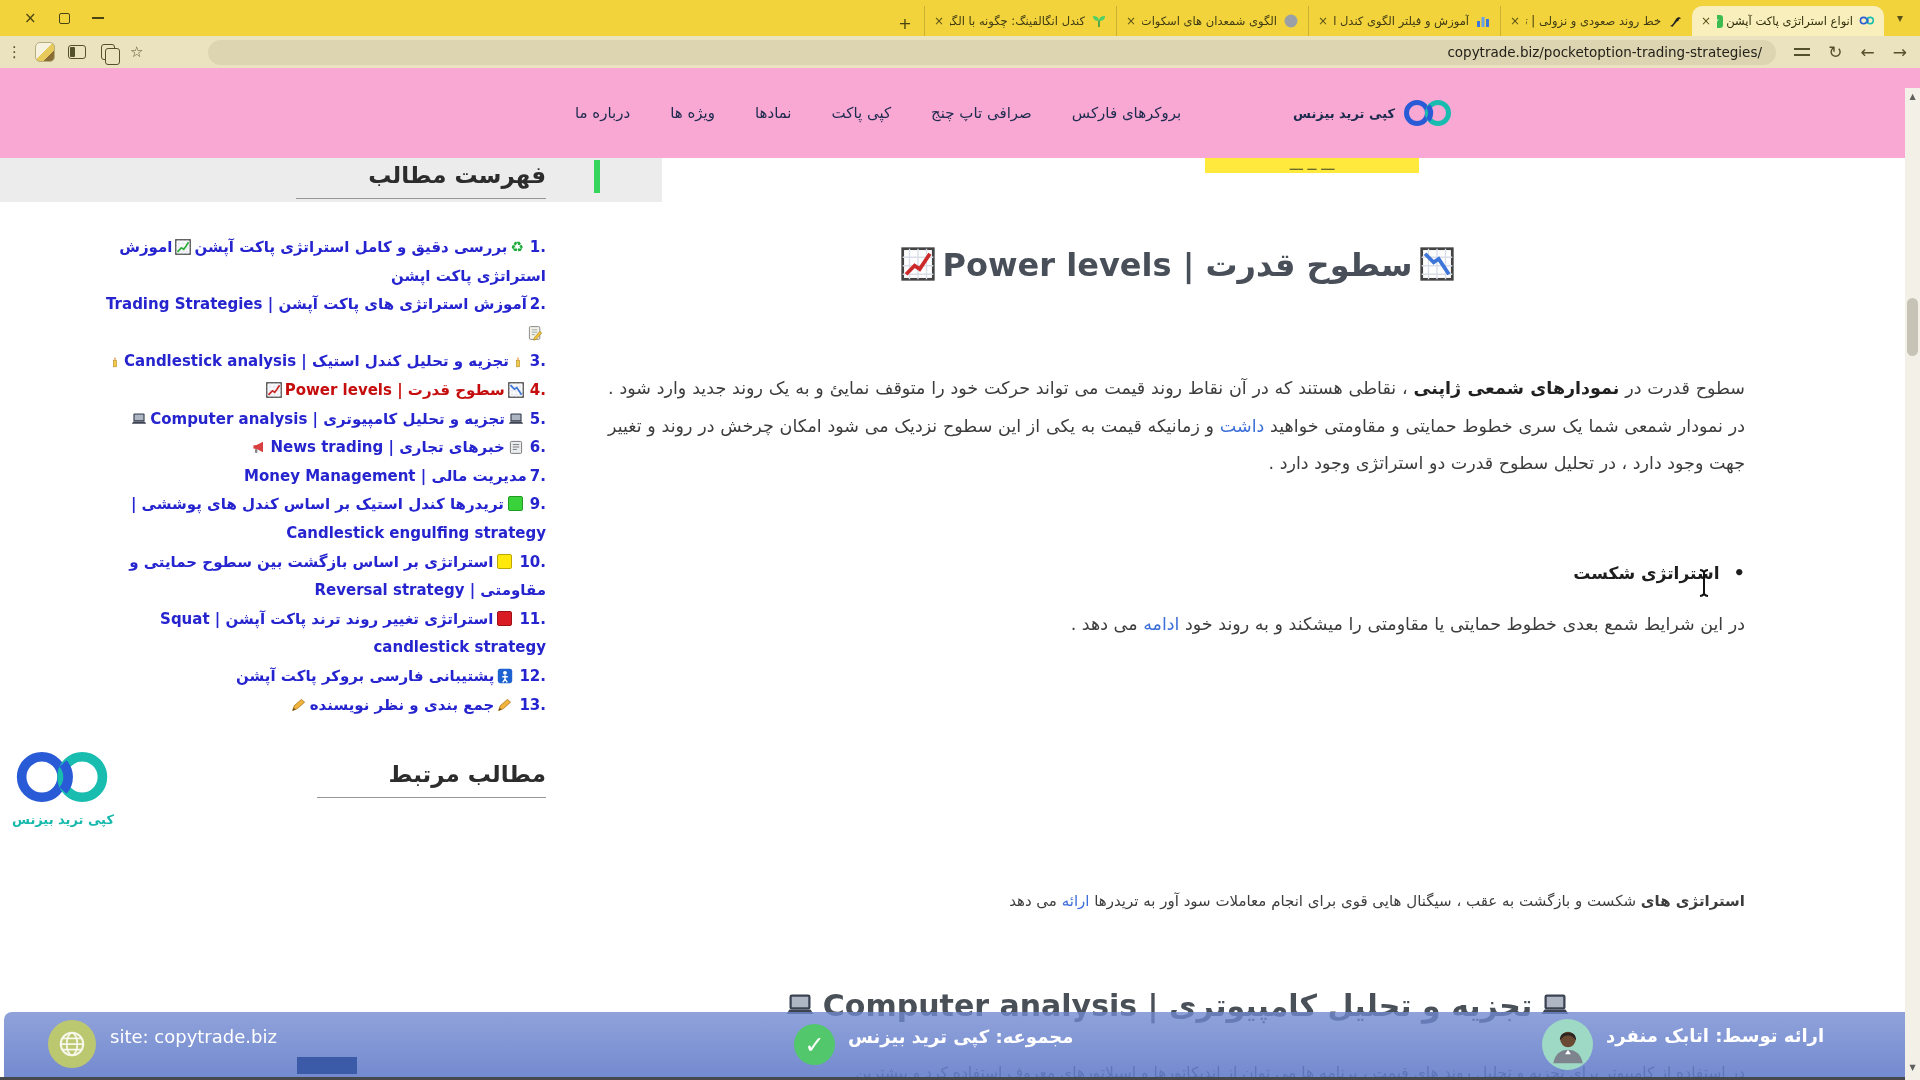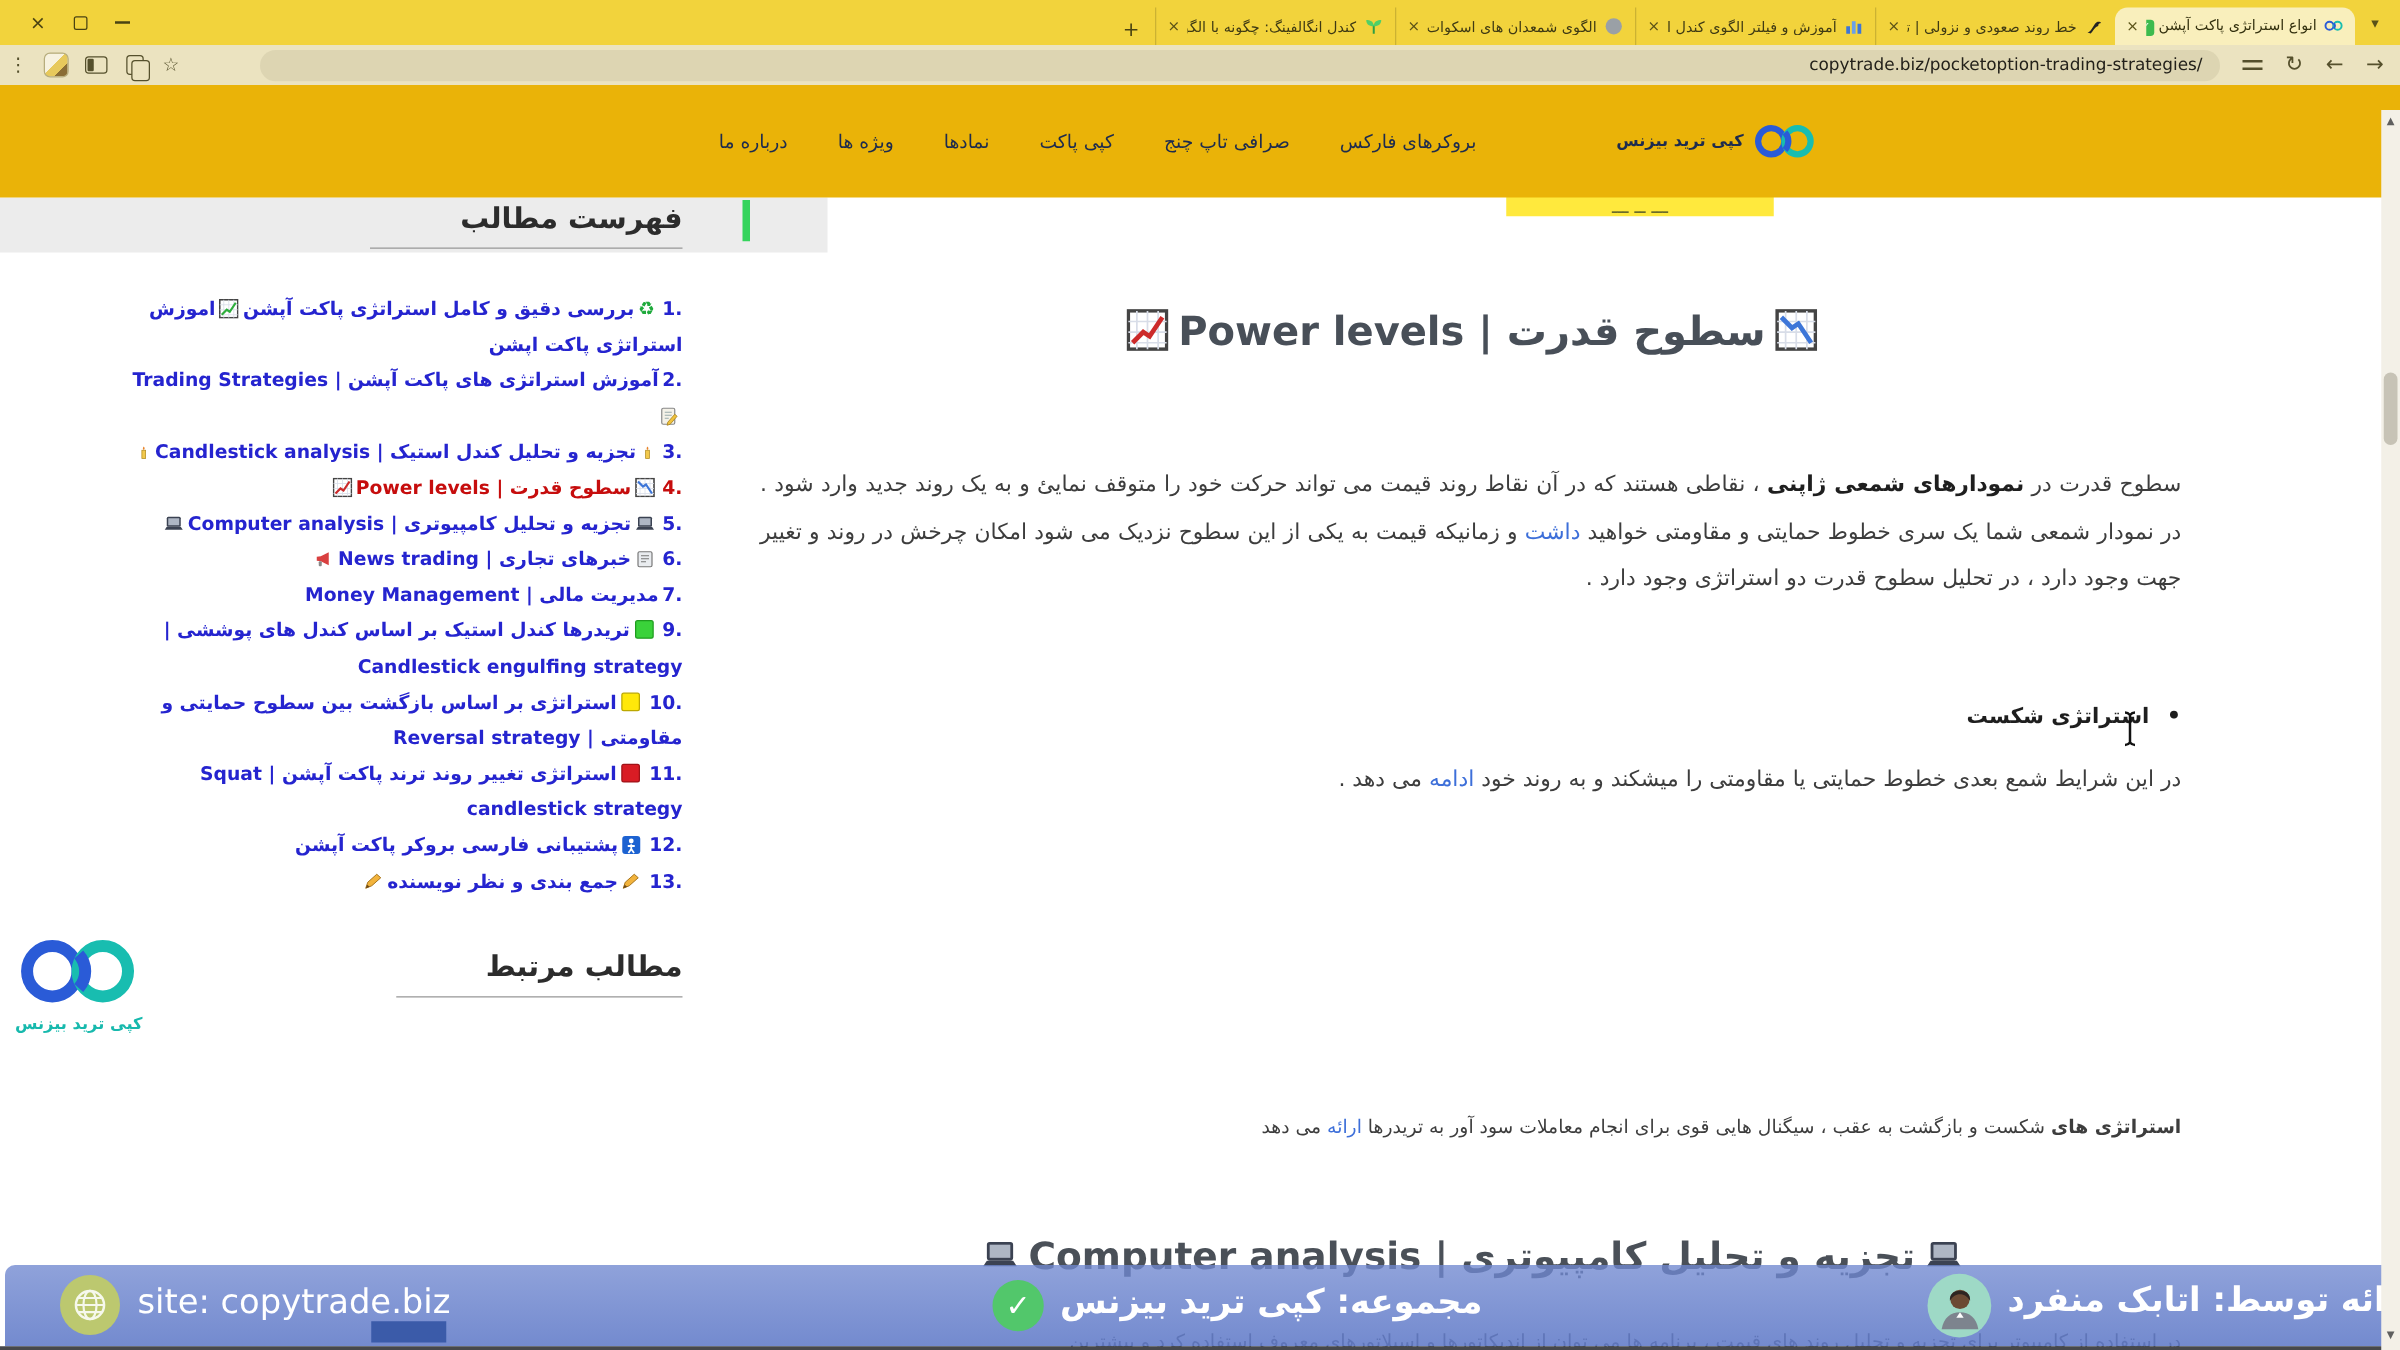--- a/index.html
+++ b/index.html
@@ -37,21 +37,21 @@
   .urltext { font-size:13.5px; color:#23211a; direction:ltr; }
   .navicons { position:absolute; right:4px; top:0; height:32px; display:flex; align-items:center; }
   .navicons .tbico { font-size:17px; margin:0 9px; }
   .tunes { width:16px; height:12px; position:relative; margin:0 9px; }
   .tunes::before,.tunes::after { content:""; position:absolute; left:0; right:0; border-top:2px solid #55502c; }
   .tunes::before { top:2px; } .tunes::after { top:8px; }
 
   
   .viewport { position:absolute; left:0; top:68px; width:1920px; height:1012px; background:#fff; overflow:hidden; }
 
-  .siteheader { position:absolute; left:0; top:0; width:1920px; height:90px; background:#eab308; z-index:4; }
+  .siteheader { position:absolute; left:0; top:0; width:1920px; height:90px; background:#f9a8d4; z-index:4; }
   .mainnav { position:absolute; left:575px; top:0; height:90px; display:flex; align-items:center; gap:40px; direction:ltr; }
   .mainnav .nav-item { font-size:15px; color:#1d2b4e; white-space:nowrap; }
   .brand { position:absolute; right:466px; top:0; height:90px; display:flex; align-items:center; gap:7px; }
   .brand .btxt { font-size:13px; font-weight:bold; color:#1d2b4e; }
 
   .graystrip { position:absolute; left:0; top:90px; width:662px; height:44px; background:#ececec; }
 
   
   .toc { position:absolute; left:100px; top:94px; width:446px; direction:rtl; text-align:right; z-index:2; }
   .toc-h, .rel-h { display:inline-block; font-size:23px; color:#2c2c2c; padding-bottom:10px; padding-left:72px; border-bottom:1px solid #979797; }
@@ -94,21 +94,21 @@
   .bt2 { top:660px; } .bx2 { top:712px; }
   .p2 { left:608px; top:824px; width:1137px; font-size:15px; color:#3d3d3d; text-align:right; }
   .h3row { left:595px; top:920px; width:1165px; text-align:center; font-size:30px; font-weight:600; color:#4a5058; z-index:1; }
   .h3row .hic { display:inline-block; width:30px; height:30px; vertical-align:-4px; margin:0 8px; }
   .h3row .hic svg { width:100%; height:100%; }
   .partial { left:608px; top:996px; width:1137px; font-size:15.5px; color:#4a4a4a; text-align:right; z-index:0; }
 
   
   .obar { position:absolute; left:4px; top:944px; width:1912px; height:65px; border-radius:8px 8px 0 0;
     background:linear-gradient(180deg,rgba(112,136,208,.78),rgba(96,122,200,.88)); z-index:5; }
-  .obar .otxt { position:absolute; color:#fff; font-size:27px; white-space:nowrap; }
+  .obar .otxt { position:absolute; color:#fff; font-size:18px; white-space:nowrap; }
   .o-site { left:106px; top:14px; font-weight:500; }
   .o-group { left:844px; top:14px; font-weight:bold; }
   .o-author { left:1602px; top:13px; font-weight:bold; }
   .ocircle { position:absolute; border-radius:50%; display:flex; align-items:center; justify-content:center; }
   .o-globe { left:44px; top:8px; width:48px; height:48px; background:#bcc86f; }
   .o-check { left:790px; top:12px; width:41px; height:41px; background:#52c76b; color:#fff; font-size:24px; font-weight:bold; }
   .o-avatar { left:1538px; top:7px; width:51px; height:51px; background:#9ed9c6; overflow:hidden; }
   .bluebit { position:absolute; left:297px; top:989px; width:60px; height:17px; background:#3b5ba9; z-index:6; }
   .darkstrip { position:absolute; left:0; top:1009px; width:1920px; height:3px; background:#46484c; z-index:7; }
 

